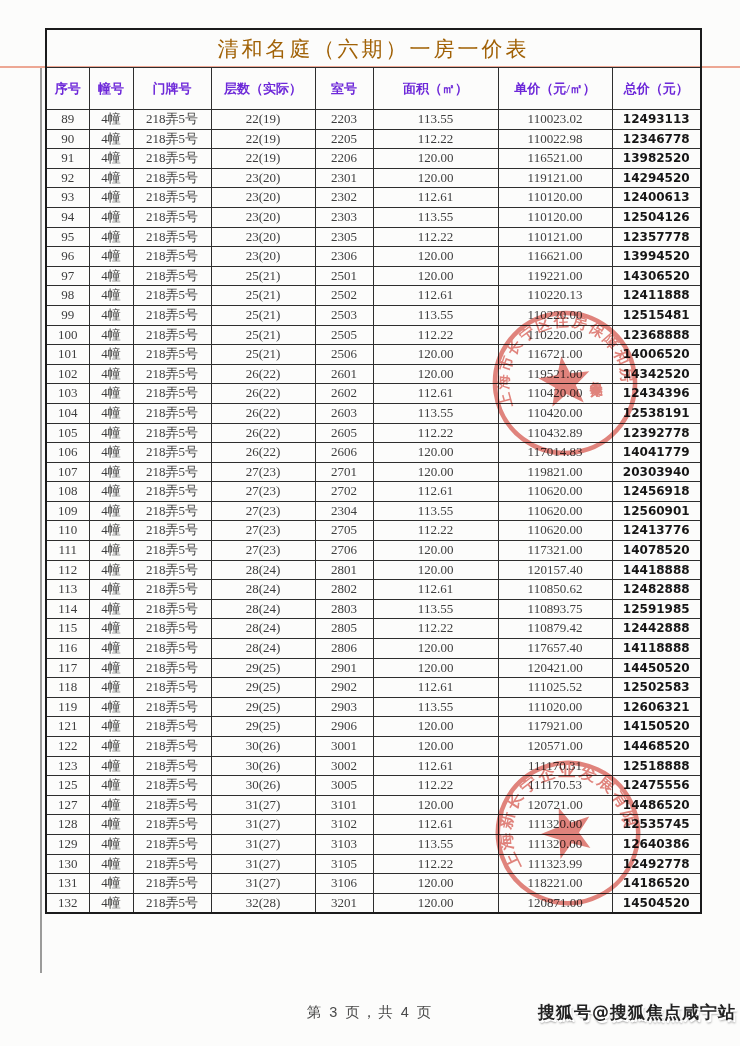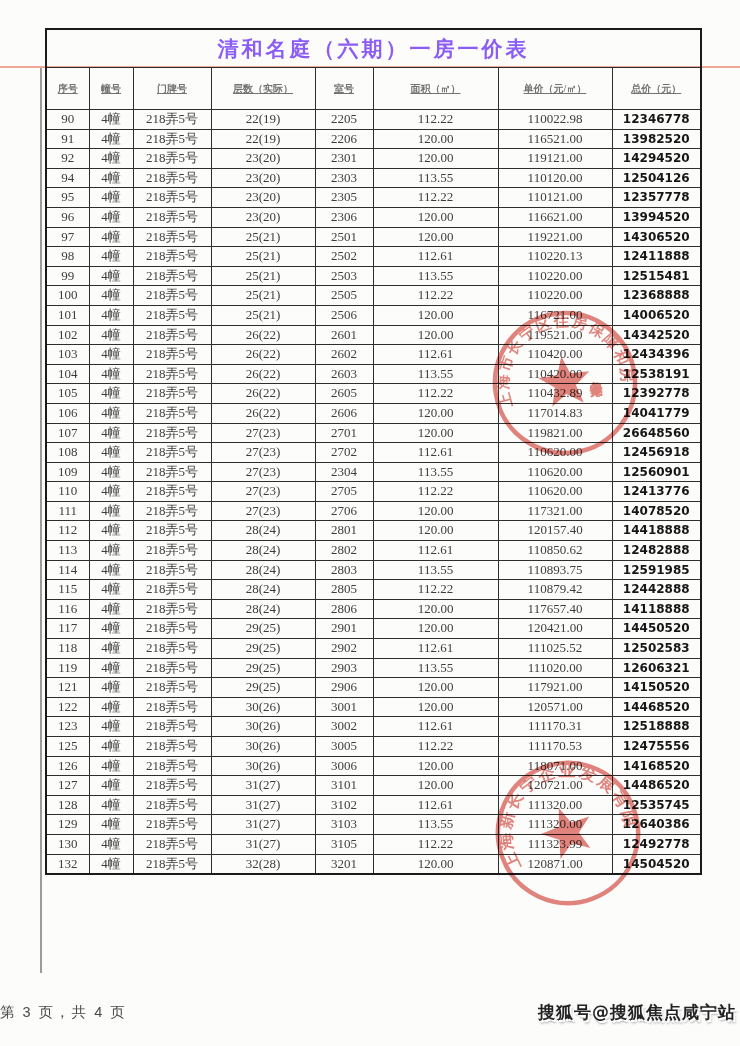--- a/index.html
+++ b/index.html
@@ -25,26 +25,26 @@
     position: absolute; left: 45px; top: 28px; width: 655px;
     border-collapse: collapse; table-layout: fixed;
     border: 2.5px solid #1b1b1b;
   }
   table.price th, table.price td {
     border: 1px solid #2e2e2e;
     text-align: center; vertical-align: middle;
     padding: 0; white-space: nowrap; overflow: hidden;
   }
   th.doc-title {
-    height: 37px; font-size: 21px; font-weight: bold;
-    letter-spacing: 3px; color: #8b5cf6;
+    height: 37px; font-size: 21px; font-weight: normal;
+    letter-spacing: 3px; color: #a16207;
     border-bottom: 1.5px solid #1b1b1b;
   }
   tr.cols th {
-    height: 41px; font-size: 10px; font-weight: bold; color: #737373; text-decoration: underline;
+    height: 41px; font-size: 13px; font-weight: bold; color: #6d28d9;
   }
   table.price td {
     height: 18.6px; line-height: 18.6px;
     font-size: 13px; color: #3d3d3d;
   }
   table.price td.total {
     font-family: "DejaVu Sans", sans-serif;
     font-size: 12px; font-weight: bold; color: #161616;
   }
 
@@ -58,21 +58,21 @@
     font-family: "Liberation Serif", serif;
     font-weight: bold;
   }
   .stamp-inner-text {
     font-size: 13px;
     letter-spacing: 1px;
   }
 
   .page-footer {
     position: absolute; left: 0; top: 1003px; width: 740px;
-    text-align: left;
+    text-align: center;
     font-family: "Liberation Sans", sans-serif;
     font-size: 14.5px; color: #4a4a4a; letter-spacing: 2px;
   }
   .watermark {
     position: absolute; right: 4px; top: 1001px;
     font-family: "DejaVu Sans", sans-serif;
     font-size: 17px; font-weight: bold; color: #222;
     letter-spacing: 1px;
     text-shadow: 1px 1px 0 #ffffff, 2px 2px 0 #ffffff, -1px -1px 0 #f4f4f4, 2px 3px 2px rgba(0,0,0,.35);
   }
@@ -106,20 +106,30 @@
           <th>门牌号</th>
           <th>层数（实际）</th>
           <th>室号</th>
           <th>面积（㎡）</th>
           <th>单价（元/㎡）</th>
           <th>总价（元）</th>
         </tr>
     </thead>
     <tbody id="table-body">
         <tr>
+          <td>89</td>
+          <td>4幢</td>
+          <td>218弄5号</td>
+          <td>22(19)</td>
+          <td>2203</td>
+          <td>113.55</td>
+          <td>110023.02</td>
+          <td class="total">12493113</td>
+        </tr>
+        <tr>
           <td>90</td>
           <td>4幢</td>
           <td>218弄5号</td>
           <td>22(19)</td>
           <td>2205</td>
           <td>112.22</td>
           <td>110022.98</td>
           <td class="total">12346778</td>
         </tr>
         <tr>
@@ -136,20 +146,30 @@
           <td>92</td>
           <td>4幢</td>
           <td>218弄5号</td>
           <td>23(20)</td>
           <td>2301</td>
           <td>120.00</td>
           <td>119121.00</td>
           <td class="total">14294520</td>
         </tr>
         <tr>
+          <td>93</td>
+          <td>4幢</td>
+          <td>218弄5号</td>
+          <td>23(20)</td>
+          <td>2302</td>
+          <td>112.61</td>
+          <td>110120.00</td>
+          <td class="total">12400613</td>
+        </tr>
+        <tr>
           <td>94</td>
           <td>4幢</td>
           <td>218弄5号</td>
           <td>23(20)</td>
           <td>2303</td>
           <td>113.55</td>
           <td>110120.00</td>
           <td class="total">12504126</td>
         </tr>
         <tr>
@@ -273,21 +293,21 @@
           <td class="total">14041779</td>
         </tr>
         <tr>
           <td>107</td>
           <td>4幢</td>
           <td>218弄5号</td>
           <td>27(23)</td>
           <td>2701</td>
           <td>120.00</td>
           <td>119821.00</td>
-          <td class="total">26648560</td>
+          <td class="total">20303940</td>
         </tr>
         <tr>
           <td>108</td>
           <td>4幢</td>
           <td>218弄5号</td>
           <td>27(23)</td>
           <td>2702</td>
           <td>112.61</td>
           <td>110620.00</td>
           <td class="total">12456918</td>
@@ -436,30 +456,20 @@
           <td>125</td>
           <td>4幢</td>
           <td>218弄5号</td>
           <td>30(26)</td>
           <td>3005</td>
           <td>112.22</td>
           <td>111170.53</td>
           <td class="total">12475556</td>
         </tr>
         <tr>
-          <td>126</td>
-          <td>4幢</td>
-          <td>218弄5号</td>
-          <td>30(26)</td>
-          <td>3006</td>
-          <td>120.00</td>
-          <td>118071.00</td>
-          <td class="total">14168520</td>
-        </tr>
-        <tr>
           <td>127</td>
           <td>4幢</td>
           <td>218弄5号</td>
           <td>31(27)</td>
           <td>3101</td>
           <td>120.00</td>
           <td>120721.00</td>
           <td class="total">14486520</td>
         </tr>
         <tr>
@@ -484,20 +494,30 @@
         </tr>
         <tr>
           <td>130</td>
           <td>4幢</td>
           <td>218弄5号</td>
           <td>31(27)</td>
           <td>3105</td>
           <td>112.22</td>
           <td>111323.99</td>
           <td class="total">12492778</td>
+        </tr>
+        <tr>
+          <td>131</td>
+          <td>4幢</td>
+          <td>218弄5号</td>
+          <td>31(27)</td>
+          <td>3106</td>
+          <td>120.00</td>
+          <td>118221.00</td>
+          <td class="total">14186520</td>
         </tr>
         <tr>
           <td>132</td>
           <td>4幢</td>
           <td>218弄5号</td>
           <td>32(28)</td>
           <td>3201</td>
           <td>120.00</td>
           <td>120871.00</td>
           <td class="total">14504520</td>

